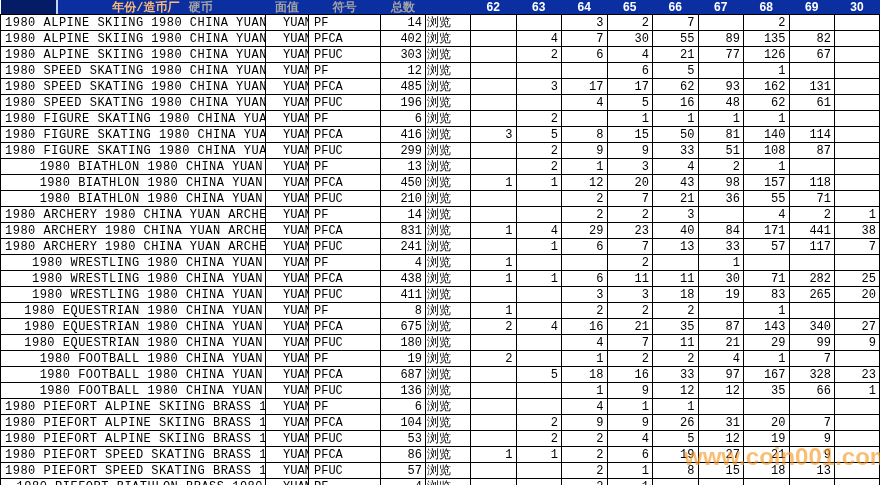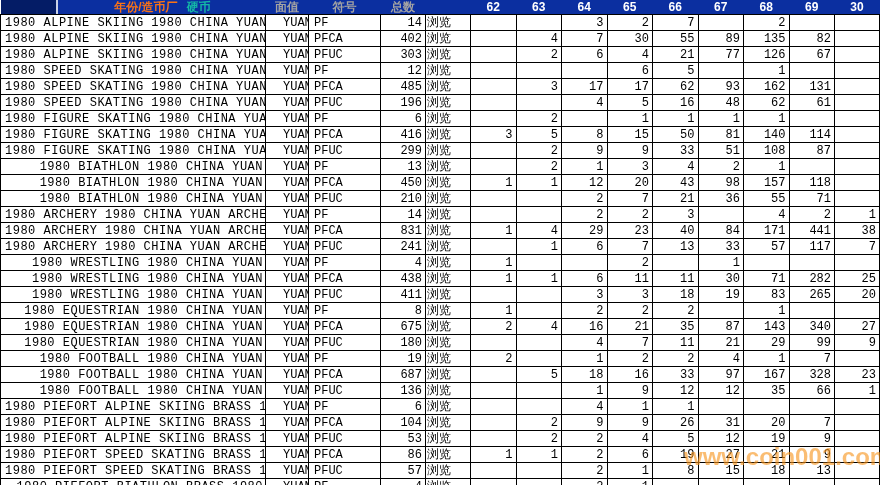--- a/index.html
+++ b/index.html
@@ -34,22 +34,22 @@
   th.coin-head { position:relative; }
   .corner-block {
     position:absolute; left:0; top:0; bottom:0; width:57px;
     background:#041C66;
     border-right:2px solid #c9d2e8;
   }
   .coin-head-label {
     position:absolute; left:59px; right:0; top:0; bottom:0;
     text-align:center; line-height:14px; white-space:nowrap;
   }
-  .lbl-yellow { color:#f97316; }
-  .lbl-black  { color:#14b8a6; padding-left:6px; }
+  .lbl-yellow { color:#fdba74;font-family:Liberation Mono, monospace; }
+  .lbl-black  { color:#a3a3a3; padding-left:6px; }
   tbody td {
     height:16px;
     border:1px solid #000;
     font-size:12px;
     line-height:14px;
     color:#000;
     padding:0 2px;
     overflow:hidden;
     white-space:nowrap;
     vertical-align:middle;

